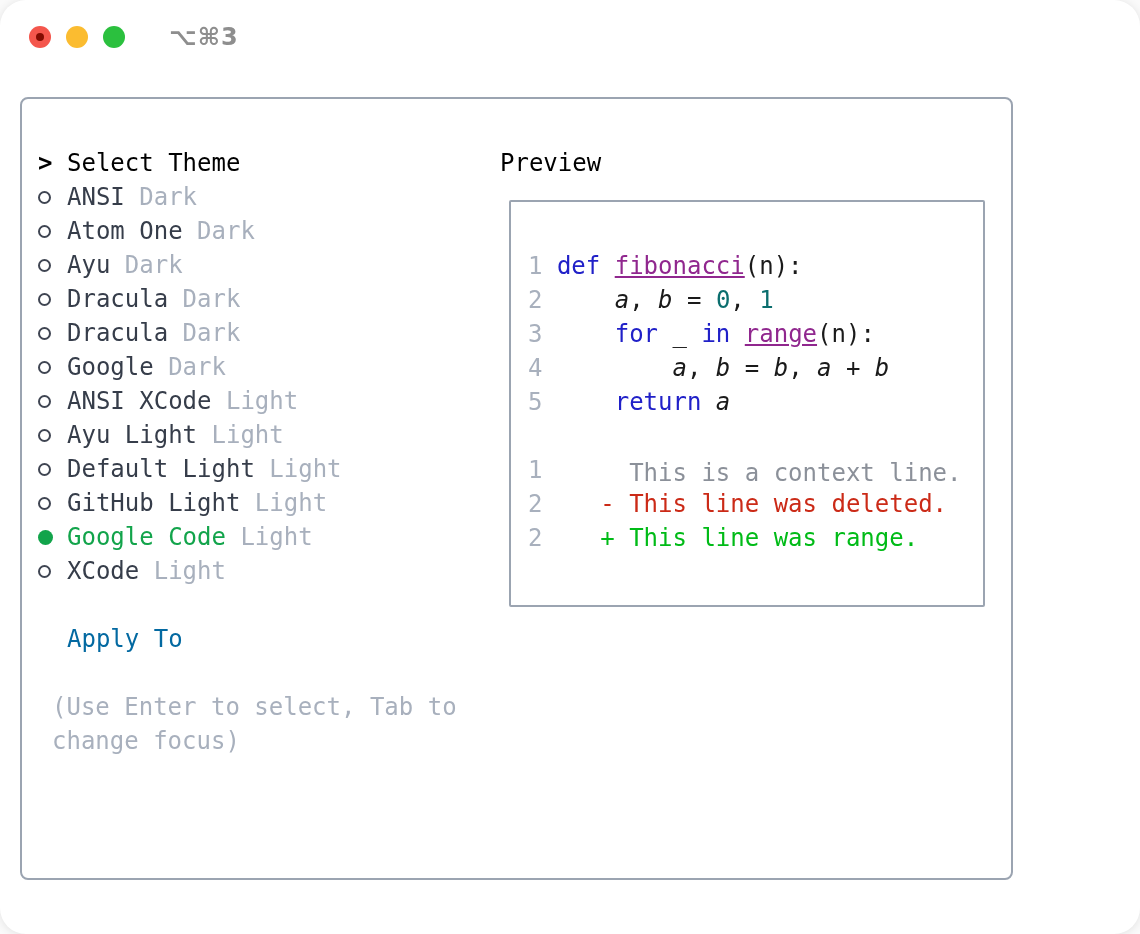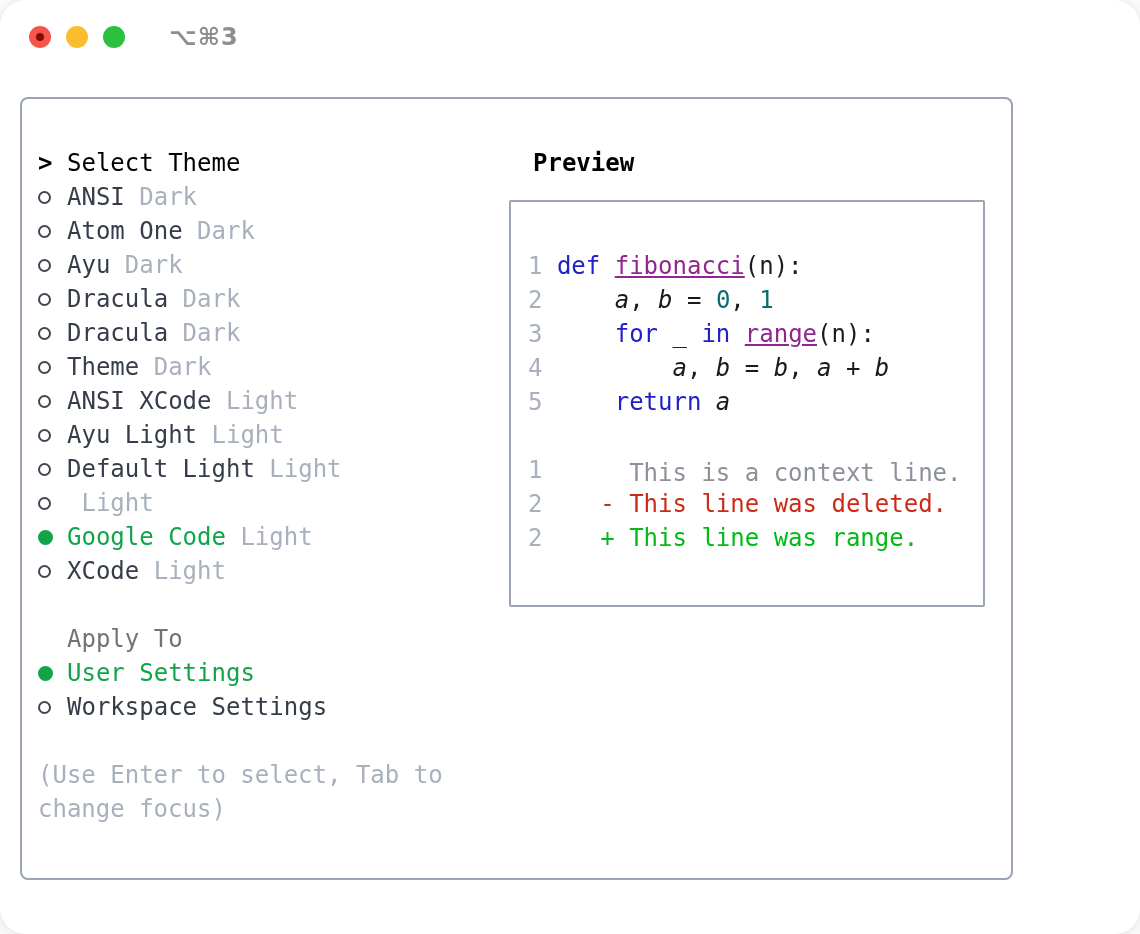--- a/index.html
+++ b/index.html
@@ -61,29 +61,29 @@
   .circle.filled{
     width:15px;height:15px;border:none;background:var(--accent_green);
   }
   .spacer{height:34px;}
   .header-text{font-weight:400;color:#000000;}
   .item-name{color:var(--list_text);}
   .item-name.selected{color:var(--accent_green);}
   .item-variant{color:var(--secondary_gray);}
   .left-col{position:absolute;left:16px;top:47px;}
   .hint{
-    margin-left:0;width:430px;
+    margin-left:14px;width:430px;
     font-size:24px;line-height:34px;color:var(--secondary_gray);
     white-space:normal;
   }
   
   .preview-title{
     position:absolute;left:478px;top:47px;
     height:34px;display:flex;align-items:center;
-    font-size:24px;font-weight:700;color:#000000;margin-left:33px;
+    font-size:24px;font-weight:400;color:#000000;
   }
   .preview-box{
     position:absolute;left:487px;top:101px;
     width:476px;height:407px;
     border:2px solid var(--frame_border);
     border-radius:2px;box-sizing:border-box;
     background:#ffffff;
     padding:47px 0 0 17px;overflow:hidden;
   }
   .code-line{
@@ -120,40 +120,36 @@
         <span class="marker"><span class="caret">&gt;</span></span>
         <span class="header-text">Select Theme</span>
       </div>
 
       <div>
           <div class="row"><span class="marker"><span class="circle"></span></span><span class="item-name">ANSI</span><span class="item-variant"> Dark</span></div>
           <div class="row"><span class="marker"><span class="circle"></span></span><span class="item-name">Atom One</span><span class="item-variant"> Dark</span></div>
           <div class="row"><span class="marker"><span class="circle"></span></span><span class="item-name">Ayu</span><span class="item-variant"> Dark</span></div>
           <div class="row"><span class="marker"><span class="circle"></span></span><span class="item-name">Dracula</span><span class="item-variant"> Dark</span></div>
           <div class="row"><span class="marker"><span class="circle"></span></span><span class="item-name">Dracula</span><span class="item-variant"> Dark</span></div>
-          <div class="row"><span class="marker"><span class="circle"></span></span><span class="item-name">Theme</span><span class="item-variant"> Dark</span></div>
+          <div class="row"><span class="marker"><span class="circle"></span></span><span class="item-name">Google</span><span class="item-variant"> Dark</span></div>
           <div class="row"><span class="marker"><span class="circle"></span></span><span class="item-name">ANSI XCode</span><span class="item-variant"> Light</span></div>
           <div class="row"><span class="marker"><span class="circle"></span></span><span class="item-name">Ayu Light</span><span class="item-variant"> Light</span></div>
           <div class="row"><span class="marker"><span class="circle"></span></span><span class="item-name">Default Light</span><span class="item-variant"> Light</span></div>
-          <div class="row"><span class="marker"><span class="circle"></span></span><span class="item-variant"> Light</span></div>
+          <div class="row"><span class="marker"><span class="circle"></span></span><span class="item-name">GitHub Light</span><span class="item-variant"> Light</span></div>
           <div class="row"><span class="marker"><span class="circle filled"></span></span><span class="item-name selected">Google Code</span><span class="item-variant"> Light</span></div>
           <div class="row"><span class="marker"><span class="circle"></span></span><span class="item-name">XCode</span><span class="item-variant"> Light</span></div>
         </div>
 
       <div class="spacer"></div>
 
       <div class="row">
         <span class="marker"></span>
-        <span style="color:#737373">Apply To</span>
+        <span style="color:#0369a1">Apply To</span>
       </div>
 
-      <div>
-          <div class="row"><span class="marker"><span class="circle filled"></span></span><span class="item-name selected">User Settings</span></div>
-          <div class="row"><span class="marker"><span class="circle"></span></span><span class="item-name">Workspace Settings</span></div>
-        </div>
 
       <div class="spacer"></div>
 
       <div class="hint">(Use Enter to select, Tab to change focus)</div>
     </div>
 
     <div class="preview-title">Preview</div>
 
     <div class="preview-box">
       <div id="code-lines">

